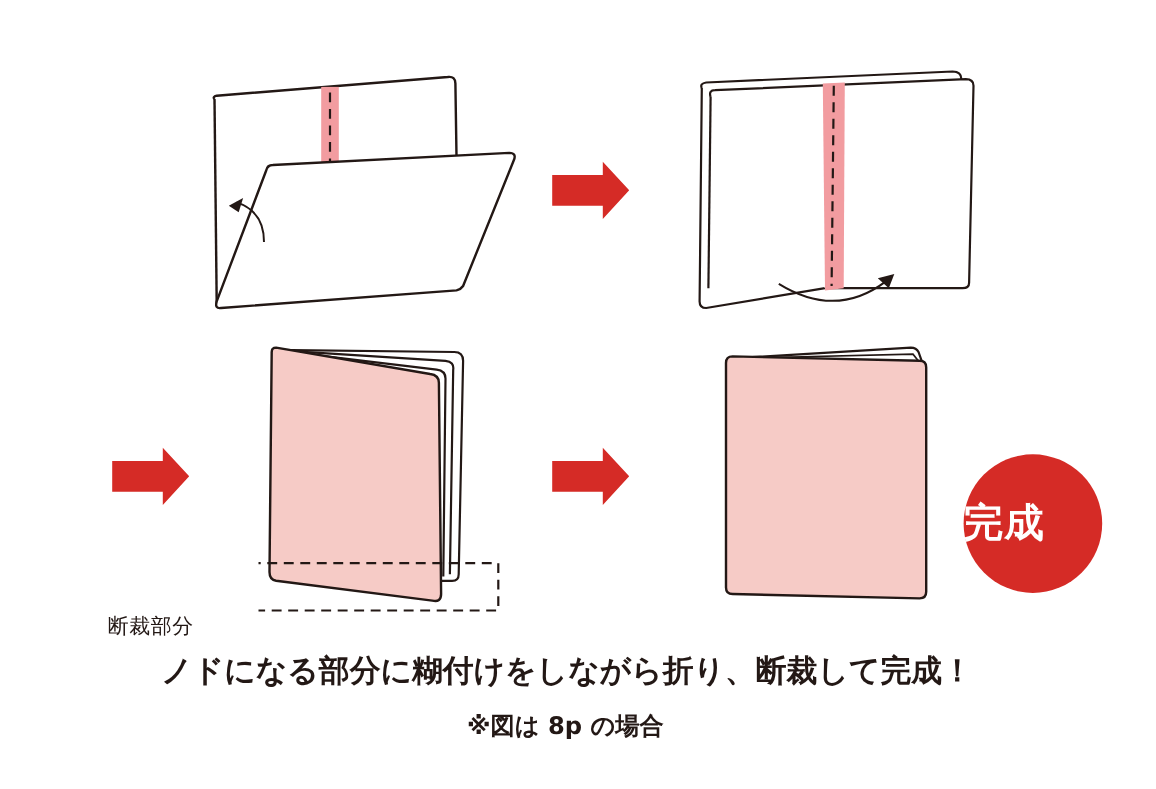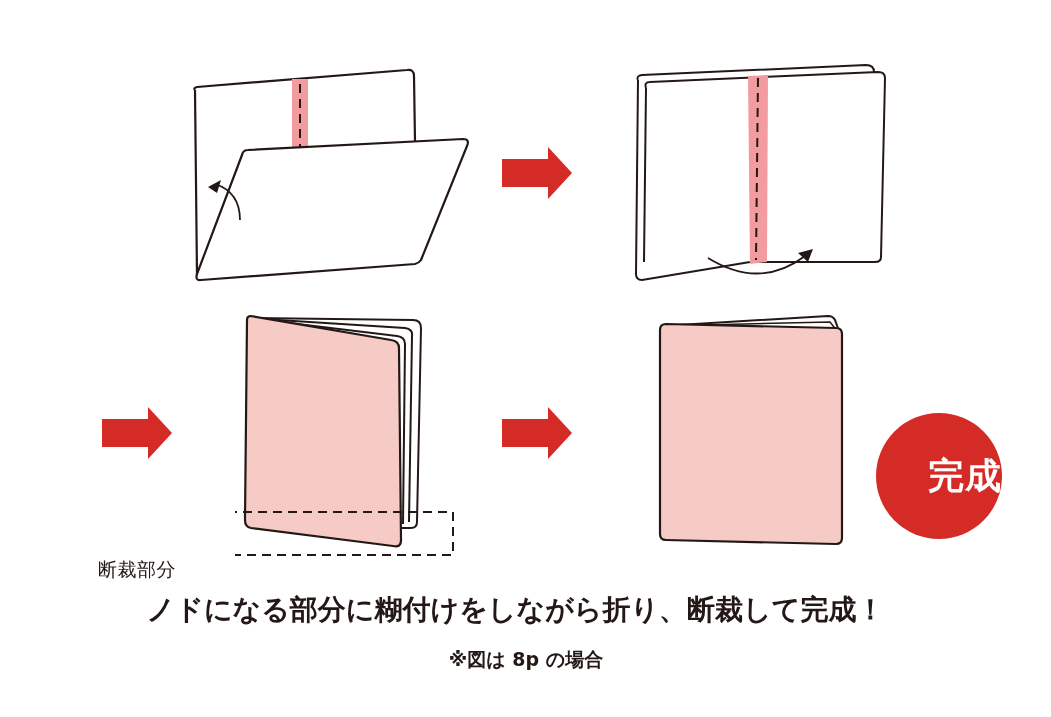--- a/index.html
+++ b/index.html
@@ -40,21 +40,21 @@
     .done-badge {
       position: absolute;
       left: 876px;
       top: 413px;
       width: 126px;
       height: 126px;
       border-radius: 50%;
       background: #d52b26;
       display: flex;
       align-items: center;
-      justify-content: flex-end;
+      justify-content: flex-start;
     }
     .done-badge span {
       color: #ffffff;
       font-size: 36px;
       font-weight: bold;
       letter-spacing: 1px;
       line-height: 1;
     }
     .caption-main {
       position: absolute;
@@ -67,25 +67,24 @@
       color: #231815;
       line-height: 1;
       letter-spacing: 0px;
     }
     .caption-note {
       position: absolute;
       left: 0;
       width: 1028px;
       top: 650px;
       text-align: center;
-      font-size: 19px;
+      font-size: 22px;
       font-weight: bold;
       color: #231815;
       line-height: 1;
-      margin-left: 12px;
     }
   </style>
 </head>
 <body>
 
 <div class="canvas">
 
   <svg class="step" style="left:185px; top:62px;" width="300" height="230" viewBox="0 0 300 230">
 
     <path d="M10 28 Q8 26 12 25 L222 8 Q229 7 229 14 L230 80" fill="#ffffff" stroke="#231815" stroke-width="2.2" stroke-linejoin="round"></path>

